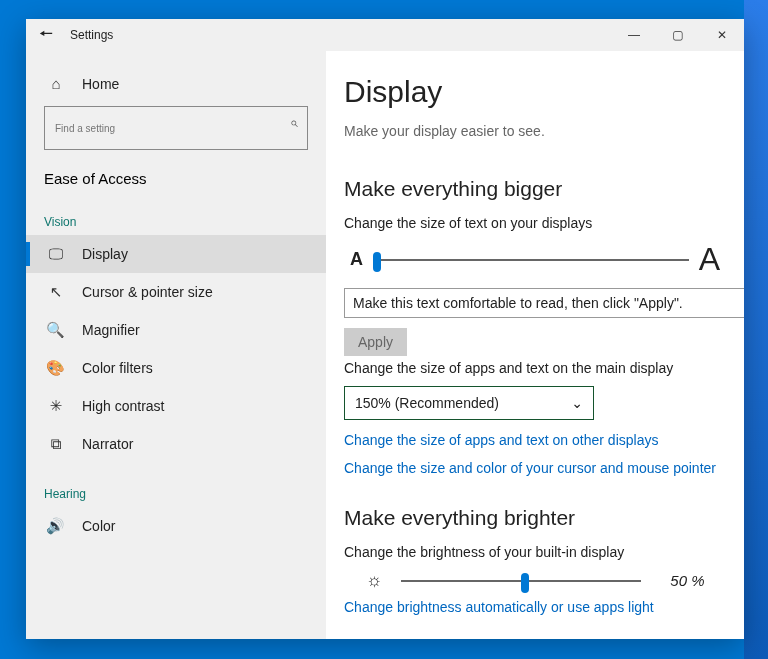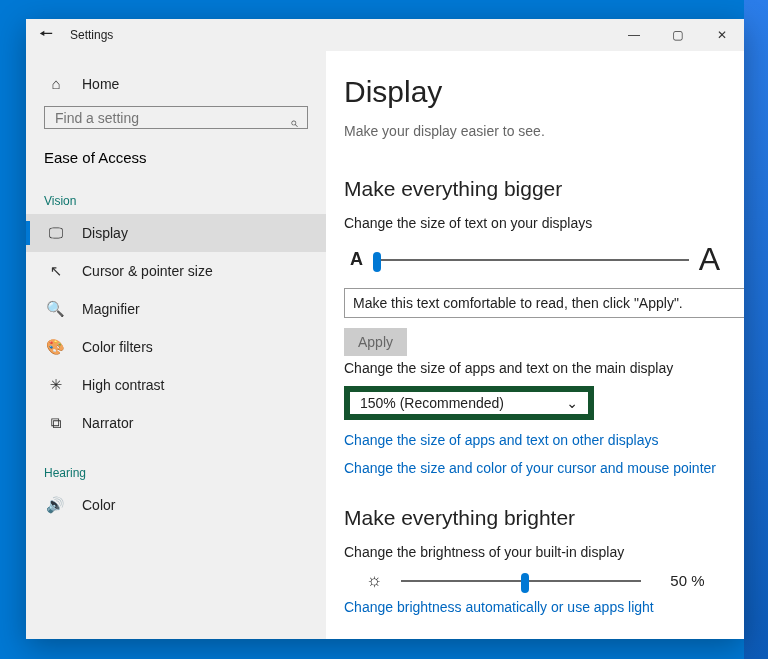--- a/index.html
+++ b/index.html
@@ -89,25 +89,25 @@
   left: 0;
   width: 4px;
   height: 24px;
   background: #0078d4;
 }
 .sidebar .searchwrap {
   margin: 4px 18px 10px 18px;
 }
 .sidebar .search {
   width: 100%;
-  height: 23px;
+  height: 44px;
   border: 1px solid #888;
   background: #f0f0f0;
   padding: 0 30px 0 10px;
-  font-size: 14px;
+  font-size: 10px;
   color: #555;
 }
 .sidebar .searchwrap { position: relative; }
 .sidebar .searchicon {
   position: absolute;
   right: 10px;
   top: 8px;
   color: #555;
   font-size: 14px;
   transform: scaleX(-1);
@@ -189,21 +189,21 @@
 .applybtn {
   background: #ccc;
   color: #666;
   border: none;
   padding: 6px 14px;
   font-size: 14px;
   margin-bottom: 4px;
   cursor: default;
 }
 .dropdown {
-  border: 6px solid #14532d;
+  border: 1px solid #14532d;
   height: 34px;
   width: 250px;
   display: flex;
   align-items: center;
   justify-content: space-between;
   padding: 0 10px;
   font-size: 14px;
   margin-bottom: 12px;
   cursor: pointer;
 }
@@ -221,20 +221,21 @@
 }
 .bright-row .sun {
   font-size: 18px;
   margin: 0 14px 0 22px;
 }
 .bright-row .pct {
   font-size: 15px;
   margin-left: 10px;
   width: 50px;
   text-align: right;
+  font-style: italic;
 }
 .desktop-edge {
   position: absolute;
   right: 0;
   top: 0;
   bottom: 0;
   width: 24px;
   background: linear-gradient(to bottom, #2b7de9, #0c5bb8);
 }
 </style>

